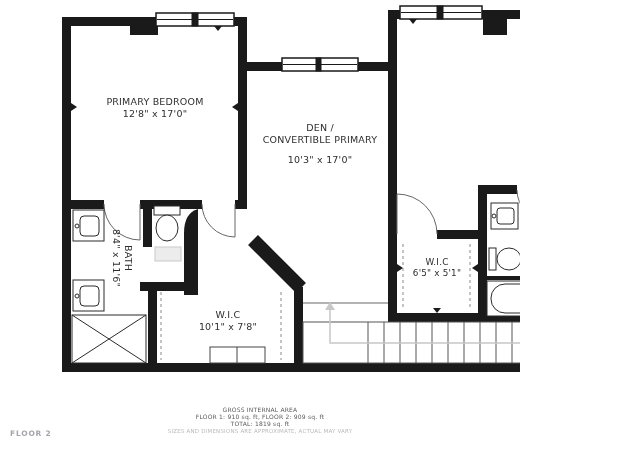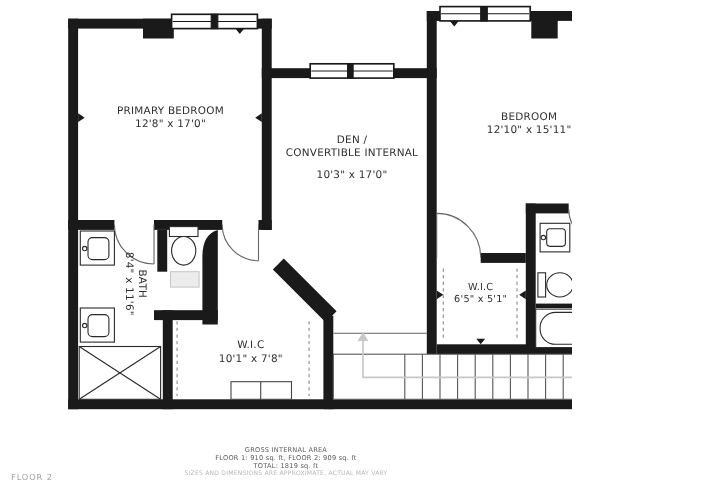--- a/index.html
+++ b/index.html
@@ -8,21 +8,21 @@
   .plan-svg{position:absolute;left:0;top:0;}
   .room-label{position:absolute;transform:translate(-50%,-50%);text-align:center;
               color:#2e2e2e;font-size:9.5px;line-height:1.3;letter-spacing:.2px;white-space:nowrap;}
   .room-label .dims{display:block;}
   .room-label.vertical{transform:translate(-50%,-50%) rotate(90deg);}
   .room-label.den .dims{margin-top:7px;}
   .room-label.small{font-size:8.8px;}
   .area-note{position:absolute;left:0;right:0;top:406px;text-align:center;color:#5a5a5a;
              font-size:6px;line-height:1.18;letter-spacing:.2px;}
   .area-note .disclaimer{color:#b9b9b9;font-size:5.5px;margin-top:1px;}
-  .floor-label{position:absolute;left:10px;top:429px;font-size:7.5px;font-weight:normal;
+  .floor-label{position:absolute;left:10px;top:429px;font-size:7.5px;font-weight:bold;
                color:#a5a5ab;letter-spacing:.8px;}
   .brand{position:absolute;left:527px;top:417px;display:flex;align-items:center;gap:7px;}
   .brand-glyph{width:19px;height:19px;background:#232326;border-radius:2px;position:relative;}
   .brand-glyph::before{content:"";position:absolute;left:4px;top:4px;width:11px;height:11px;
                background:#fff;clip-path:polygon(0 0,100% 0,100% 100%,50% 42%,0 100%);}
   .brand-text{font-size:15.5px;font-weight:bold;color:#3e3e42;letter-spacing:.2px;}
   .watermark{position:absolute;left:601px;top:441px;font-size:5.5px;color:#d6d6d6;letter-spacing:.5px;}
 </style>
 </head>
 <body>
@@ -182,28 +182,24 @@
     </g>
   </svg>
 
   <div class="room-label" style="left:155px;top:108px">
     <span>PRIMARY BEDROOM</span>
     <span class="dims">12'8" x 17'0"</span>
   </div>
 
   <div class="room-label den" style="left:320px;top:144px">
     <span>DEN /</span><br>
-    <span>CONVERTIBLE INTERNAL</span>
+    <span>CONVERTIBLE PRIMARY</span>
     <span class="dims">10'3" x 17'0"</span>
   </div>
 
-  <div class="room-label" style="left:481px;top:113px">
-    <span>BEDROOM</span>
-    <span class="dims">12'10" x 15'11"</span>
-  </div>
 
   <div class="room-label vertical" style="left:122px;top:258px">
     <span>BATH</span>
     <span class="dims">8'4" x 11'6"</span>
   </div>
 
   <div class="room-label" style="left:228px;top:321px">
     <span>W.I.C</span>
     <span class="dims">10'1" x 7'8"</span>
   </div>

